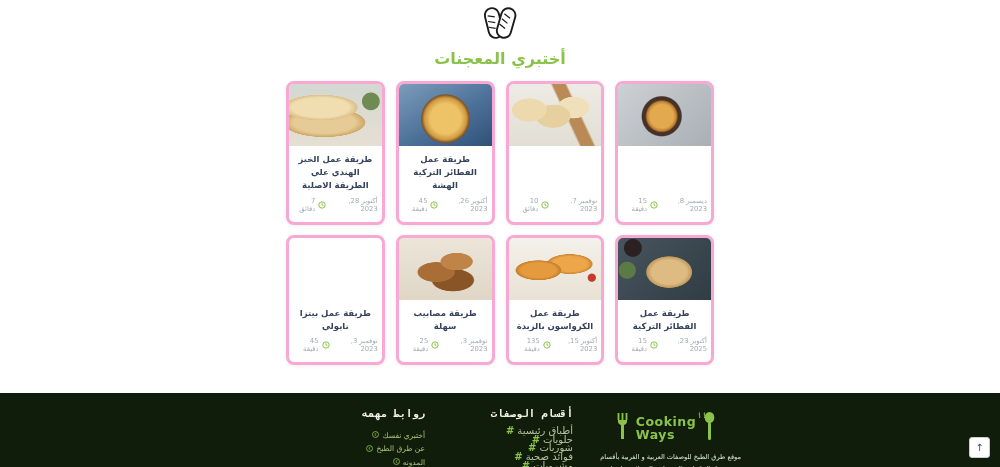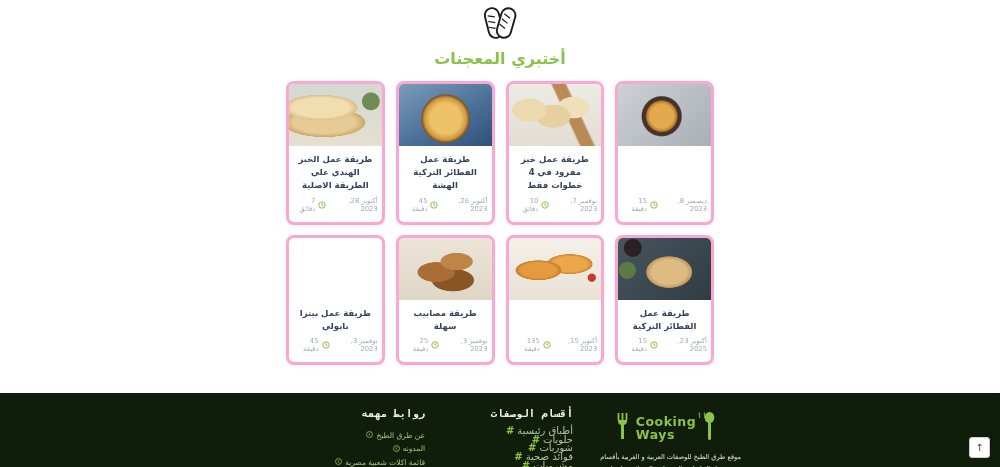--- a/index.html
+++ b/index.html
@@ -146,21 +146,20 @@
               <circle cx="4" cy="4" r="3.2" stroke="#8bc34a" fill="none"></circle>
               <path d="M4 2.2 V4 L5.4 4.9" stroke="#8bc34a" fill="none"></path>
             </svg>
           </span>
         <span>45 دقيقة</span>
       </div>
     </article>
 
     <article class="card">
       <div class="card-img img-2"></div>
-      <h2 class="card-title">طريقة عمل خبز مفرود في 4 خطوات فقط</h2>
       <div class="card-meta">
         <span>نوفمبر 7, 2023</span>
         <span class="clock">
             <svg width="8" height="8">
               <circle cx="4" cy="4" r="3.2" stroke="#8bc34a" fill="none"></circle>
               <path d="M4 2.2 V4 L5.4 4.9" stroke="#8bc34a" fill="none"></path>
             </svg>
           </span>
         <span>10 دقائق</span>
       </div>
@@ -205,20 +204,21 @@
               <circle cx="4" cy="4" r="3.2" stroke="#8bc34a" fill="none"></circle>
               <path d="M4 2.2 V4 L5.4 4.9" stroke="#8bc34a" fill="none"></path>
             </svg>
           </span>
         <span>25 دقيقة</span>
       </div>
     </article>
 
     <article class="card">
       <div class="card-img img-6"></div>
+      <h2 class="card-title">طريقة عمل الكرواسون بالزبدة</h2>
       <div class="card-meta">
         <span>أكتوبر 15, 2023</span>
         <span class="clock">
             <svg width="8" height="8">
               <circle cx="4" cy="4" r="3.2" stroke="#8bc34a" fill="none"></circle>
               <path d="M4 2.2 V4 L5.4 4.9" stroke="#8bc34a" fill="none"></path>
             </svg>
           </span>
         <span>135 دقيقة</span>
       </div>
@@ -281,20 +281,24 @@
           <li><span>فوائد صحية</span><span class="hash">#</span></li>
           <li><span>مشروبات</span><span class="hash">#</span></li>
           <li><span>معجنات</span><span class="hash">#</span></li>
 
         </ul>
       </div>
 
       <div class="fcol col-links">
         <h3>روابط مهمه</h3>
         <ul>
+          <li><span>أختبري نفسك</span><span class="lk-ic"><svg width="7" height="7">
+                  <circle cx="3.5" cy="3.5" r="3" fill="none" stroke="#8bc34a" stroke-width="0.8"></circle>
+                  <path d="M4.4 2.1 L2.8 3.5 L4.4 4.9" stroke="#8bc34a" stroke-width="0.8" fill="none"></path>
+                </svg></span></li>
           <li><span>عن طرق الطبخ</span><span class="lk-ic"><svg width="7" height="7">
                   <circle cx="3.5" cy="3.5" r="3" fill="none" stroke="#8bc34a" stroke-width="0.8"></circle>
                   <path d="M4.4 2.1 L2.8 3.5 L4.4 4.9" stroke="#8bc34a" stroke-width="0.8" fill="none"></path>
                 </svg></span></li>
           <li><span>المدونه</span><span class="lk-ic"><svg width="7" height="7">
                   <circle cx="3.5" cy="3.5" r="3" fill="none" stroke="#8bc34a" stroke-width="0.8"></circle>
                   <path d="M4.4 2.1 L2.8 3.5 L4.4 4.9" stroke="#8bc34a" stroke-width="0.8" fill="none"></path>
                 </svg></span></li>
           <li><span>قائمة اكلات شعبية مصرية</span><span class="lk-ic"><svg width="7" height="7">
                   <circle cx="3.5" cy="3.5" r="3" fill="none" stroke="#8bc34a" stroke-width="0.8"></circle>

